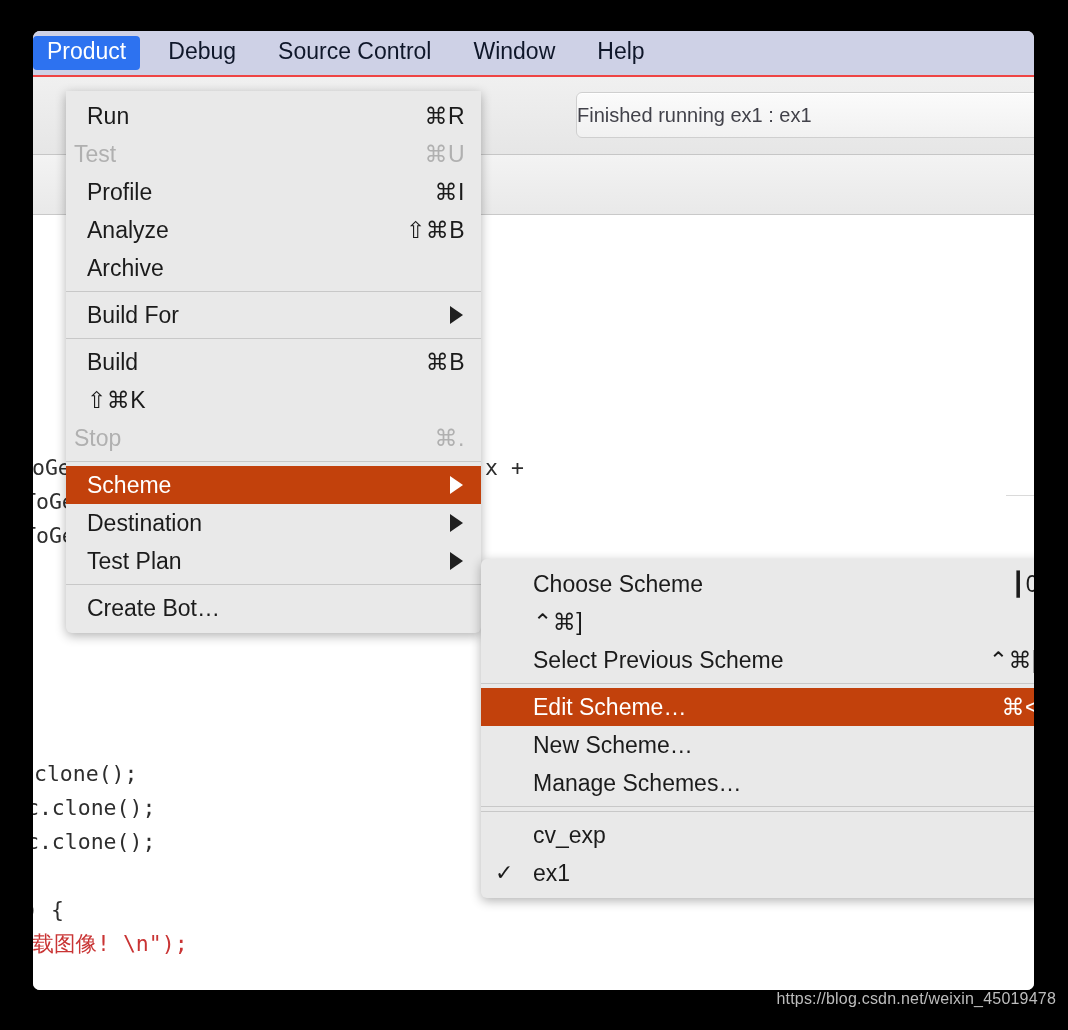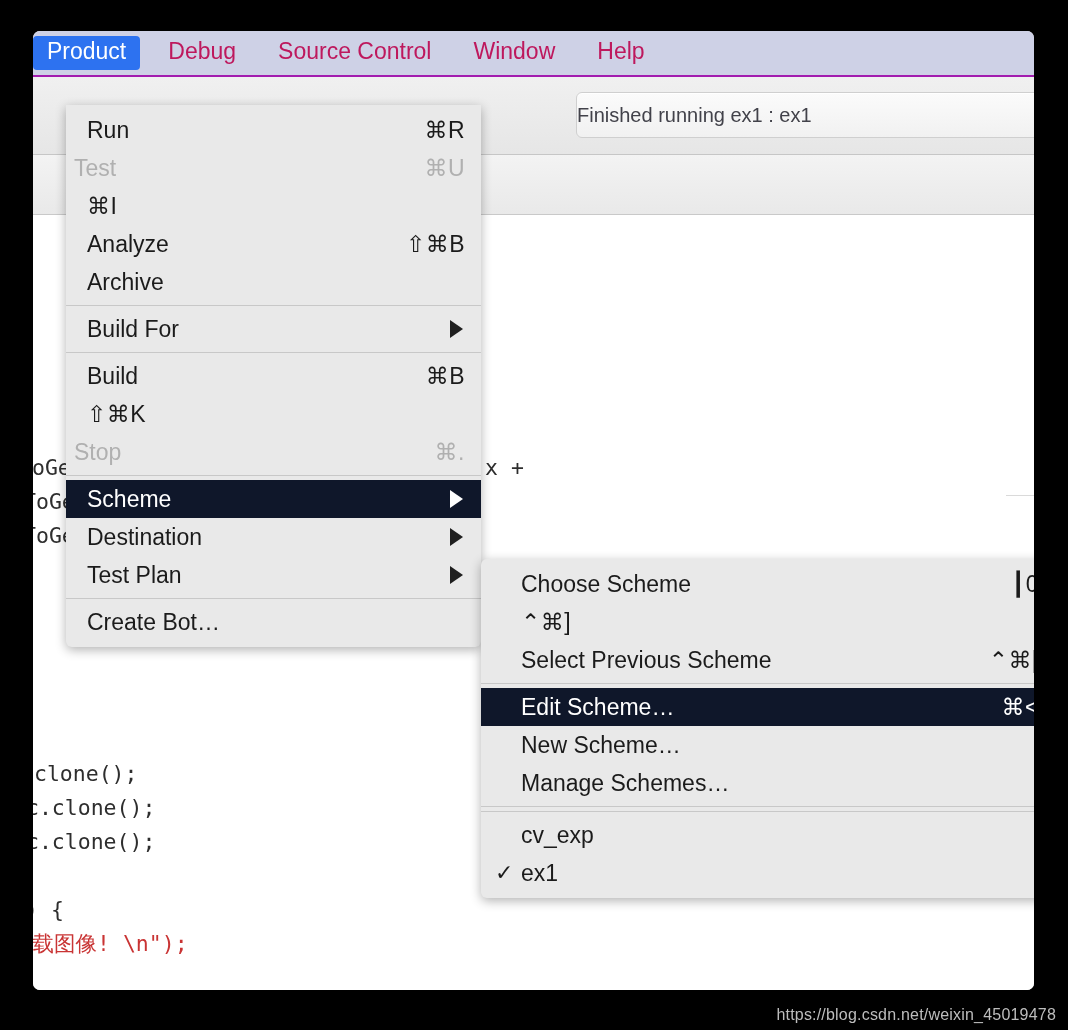--- a/index.html
+++ b/index.html
@@ -35,28 +35,28 @@
   }
 
   
   .menubar {
     position: absolute;
     left: 0;
     top: 0;
     width: 1001px;
     height: 46px;
     background: #ced1e6;
-    border-bottom: 2px solid #a21caf;
+    border-bottom: 2px solid #ef4444;
     display: flex;
     align-items: center;
     box-sizing: border-box;
   }
   .menubar-item {
     font-size: 23px;
-    color: #be185d;
+    color: #0f172a;
     padding: 3px 14px 5px 14px;
     border-radius: 4px;
     margin-right: 14px;
     white-space: nowrap;
     line-height: 1.1;
   }
   .menubar-item.first { margin-left: 0px; }
   .menubar-item.active {
     background: #2d72f0;
     color: #ffffff;
@@ -141,53 +141,53 @@
   .menu {
     position: absolute;
     background: #e9e9e9;
     border-radius: 6px;
     box-shadow: 0 3px 11px rgba(0,0,0,0.30);
     overflow: hidden;
     box-sizing: border-box;
   }
   .menu-product {
     left: 33px;
-    top: 74px;
+    top: 60px;
     width: 415px;
     border-top-left-radius: 0;
     border-top-right-radius: 0;
   }
   .menu-scheme {
     left: 448px;
     top: 528px;
     width: 574px;
   }
   .menu-item {
     position: relative;
     height: 38px;
     display: flex;
     align-items: center;
     padding: 0 16px 0 21px;
     box-sizing: border-box;
     font-size: 23px;
     color: #1b1b1b;
   }
-  .menu-scheme .menu-item { padding-left: 40px; height: 38px; }
+  .menu-scheme .menu-item { padding-left: 52px; height: 38px; }
   .menu-item .label { flex: 1 1 auto; white-space: nowrap; }
   .menu-item .shortcut {
     flex: 0 0 auto;
     font-size: 23px;
     color: #1b1b1b;
     letter-spacing: 0.5px;
     white-space: nowrap;
   }
   .menu-item.disabled { color: #b0b0b0; padding-left: 8px; }
   .menu-item.disabled .shortcut { color: #b0b0b0; }
   .menu-item.selected {
-    background: #0f172a;
+    background: #c2410c;
     color: #ffffff;
   }
   .menu-item.selected .shortcut { color: #ffffff; }
   .menu-item.selected .arrow { border-left-color: #ffffff; }
   .arrow {
     flex: 0 0 auto;
     width: 0; height: 0;
     border-top: 9px solid transparent;
     border-bottom: 9px solid transparent;
     border-left: 13px solid #1f1f1f;
@@ -207,21 +207,21 @@
     background: #c8c8c8;
     margin: 4px 0;
   }
   .menu-spacer-top { height: 6px; }
   .menu-spacer-bot { height: 6px; }
 
   
   .watermark {
     position: absolute;
     right: 12px;
-    bottom: 6px;
+    bottom: 22px;
     font-size: 16px;
     color: #bdbdbd;
     letter-spacing: 0.2px;
   }
 </style>
 </head>
 <body>
 
 <div class="screen">
 
@@ -249,20 +249,21 @@
         <div class="menu-spacer-top"></div>
         <div class="menu-item">
           <span class="label">Run</span>
           <span class="shortcut">⌘R</span>
         </div>
         <div class="menu-item disabled">
           <span class="label">Test</span>
           <span class="shortcut">⌘U</span>
         </div>
         <div class="menu-item">
+          <span class="label">Profile</span>
           <span class="shortcut">⌘I</span>
         </div>
         <div class="menu-item">
           <span class="label">Analyze</span>
           <span class="shortcut">⇧⌘B</span>
         </div>
         <div class="menu-item">
           <span class="label">Archive</span>
         </div>
         <div class="sep"></div>

